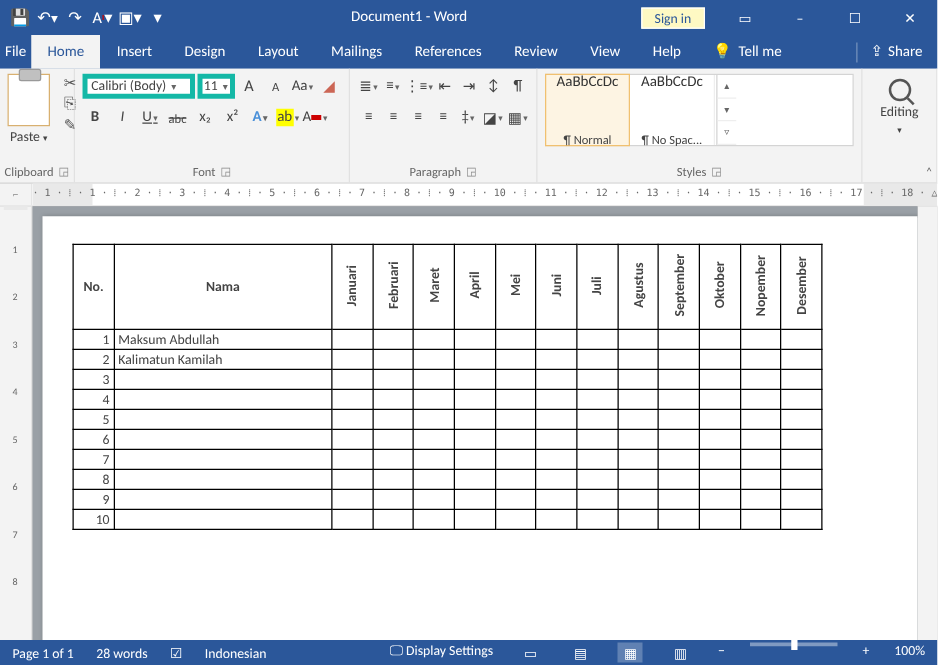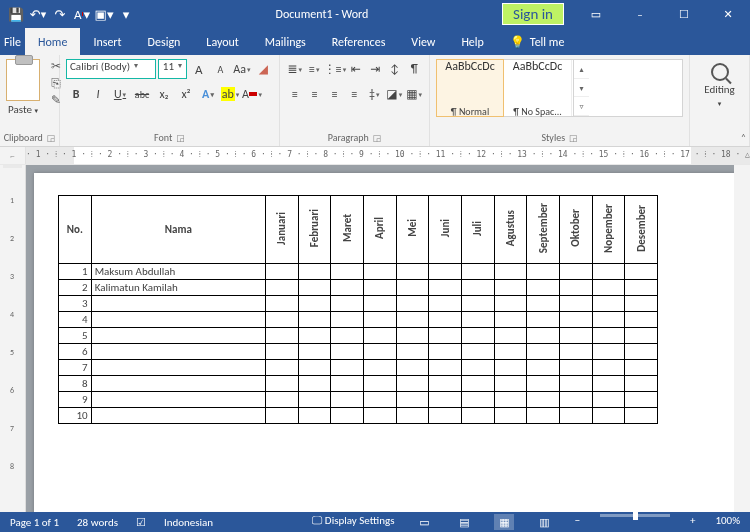--- a/index.html
+++ b/index.html
@@ -2,21 +2,21 @@
 <html><head>
 <meta charset="utf-8">
 <style>
 *{box-sizing:border-box;margin:0;padding:0;font-family:"Segoe UI","Calibri",sans-serif;}
 body{background:#fff;width:750px;height:532px;overflow:hidden;font-size:11px;color:#444;}
 .titlebar{background:#2b579a;height:28px;display:flex;align-items:center;color:#fff;}
 .qat{display:flex;align-items:center;gap:6px;padding:0 8px;height:100%;}
 .qat .icon{width:16px;height:16px;display:flex;align-items:center;justify-content:center;font-size:13px;color:#fff;}
 .titlecenter{flex:1;text-align:center;font-size:12px;}
 .titleright{display:flex;align-items:center;gap:0;height:100%;}
-.signin{border:1px solid #fff;padding:1px 10px;font-size:15px;margin-right:10px;background:#bef264;color:#2b579a;}
+.signin{border:1px solid #fff;padding:1px 10px;font-size:11px;margin-right:10px;background:#fef9c3;color:#2b579a;}
 .winbtn{width:44px;height:100%;display:flex;align-items:center;justify-content:center;font-size:11px;}
 
 .menubar{background:#2b579a;height:27px;display:flex;align-items:stretch;color:#fff;font-size:12px;}
 .menutab{padding:0 13px;display:flex;align-items:center;cursor:default;}
 .menutab.file{padding:0 4px;}
 .menutab.active{background:#f3f3f3;color:#2b579a;}
 .menubar-right{margin-left:auto;display:flex;align-items:center;padding-right:12px;gap:10px;}
 .menubar-right .sep{width:1px;height:16px;background:rgba(255,255,255,.35);}
 
 .ribbon{background:#f3f3f3;border-bottom:1px solid #d4d4d4;height:92px;display:flex;align-items:stretch;position:relative;}
@@ -25,21 +25,21 @@
 .group-label{text-align:center;font-size:10px;color:#666;padding-top:1px;display:flex;justify-content:center;align-items:center;gap:4px;}
 .group-label .dlg{font-size:9px;color:#888;}
 .clipboard{width:60px;}
 .clip-icon{width:34px;height:42px;background:#fff;border:1px solid #d8b070;position:relative;margin:0 auto;}
 .clip-icon:before{content:"";position:absolute;top:-5px;left:8px;width:16px;height:8px;background:#c0c0c0;border:1px solid #999;border-radius:2px;}
 .sideicons{display:flex;flex-direction:column;gap:3px;margin-left:4px;}
 .smicon{width:16px;height:14px;display:flex;align-items:center;justify-content:center;font-size:12px;color:#555;}
 
 .font{width:220px;}
 .fontrow{display:flex;align-items:center;gap:2px;}
-.combo{background:#fff;border:1px solid #14b8a6;height:20px;display:flex;align-items:flex-start;padding:0 3px;font-size:11px;color:#444;}
+.combo{background:#fff;border:4px solid #14b8a6;height:20px;display:flex;align-items:flex-end;padding:0 3px;font-size:11px;color:#444;}
 .combo .dd{margin-left:4px;color:#666;font-size:8px;}
 .fontname{width:92px;}
 .fontsize{width:30px;justify-content:center;}
 .tb{width:20px;height:20px;display:flex;align-items:center;justify-content:center;font-size:12px;color:#444;}
 .tb .dd{font-size:7px;margin-left:1px;color:#666;}
 .row2{margin-top:5px;}
 .colorbox{width:16px;height:4px;display:inline-block;}
 
 .para{width:150px;}
 .styles{flex:1;}
@@ -109,26 +109,31 @@
 </div>
 
 <div class="menubar">
   <div class="menutab file">File</div>
   <div class="menutab active">Home</div>
   <div class="menutab">Insert</div>
   <div class="menutab">Design</div>
   <div class="menutab">Layout</div>
   <div class="menutab">Mailings</div>
   <div class="menutab">References</div>
+  <div class="menutab">Review</div>
   <div class="menutab">View</div>
   <div class="menutab">Help</div>
   <div class="menutab">
       <span style="margin-right:5px">💡</span>
       <span>Tell me</span>
     </div>
+  <div class="menubar-right">
+    <div class="sep"></div>
+    <div><span style="margin-right:4px">⇪</span><span>Share</span></div>
+  </div>
 </div>
 
 <div class="ribbon">
   <div class="group clipboard">
     <div class="group-body" style="flex-direction:row;">
       <div style="display:flex;flex-direction:column;align-items:center;">
         <div class="clip-icon"></div>
         <div style="font-size:11px;margin-top:2px"><span>Paste</span> <span style="font-size:7px">▾</span></div>
       </div>
       <div class="sideicons">

